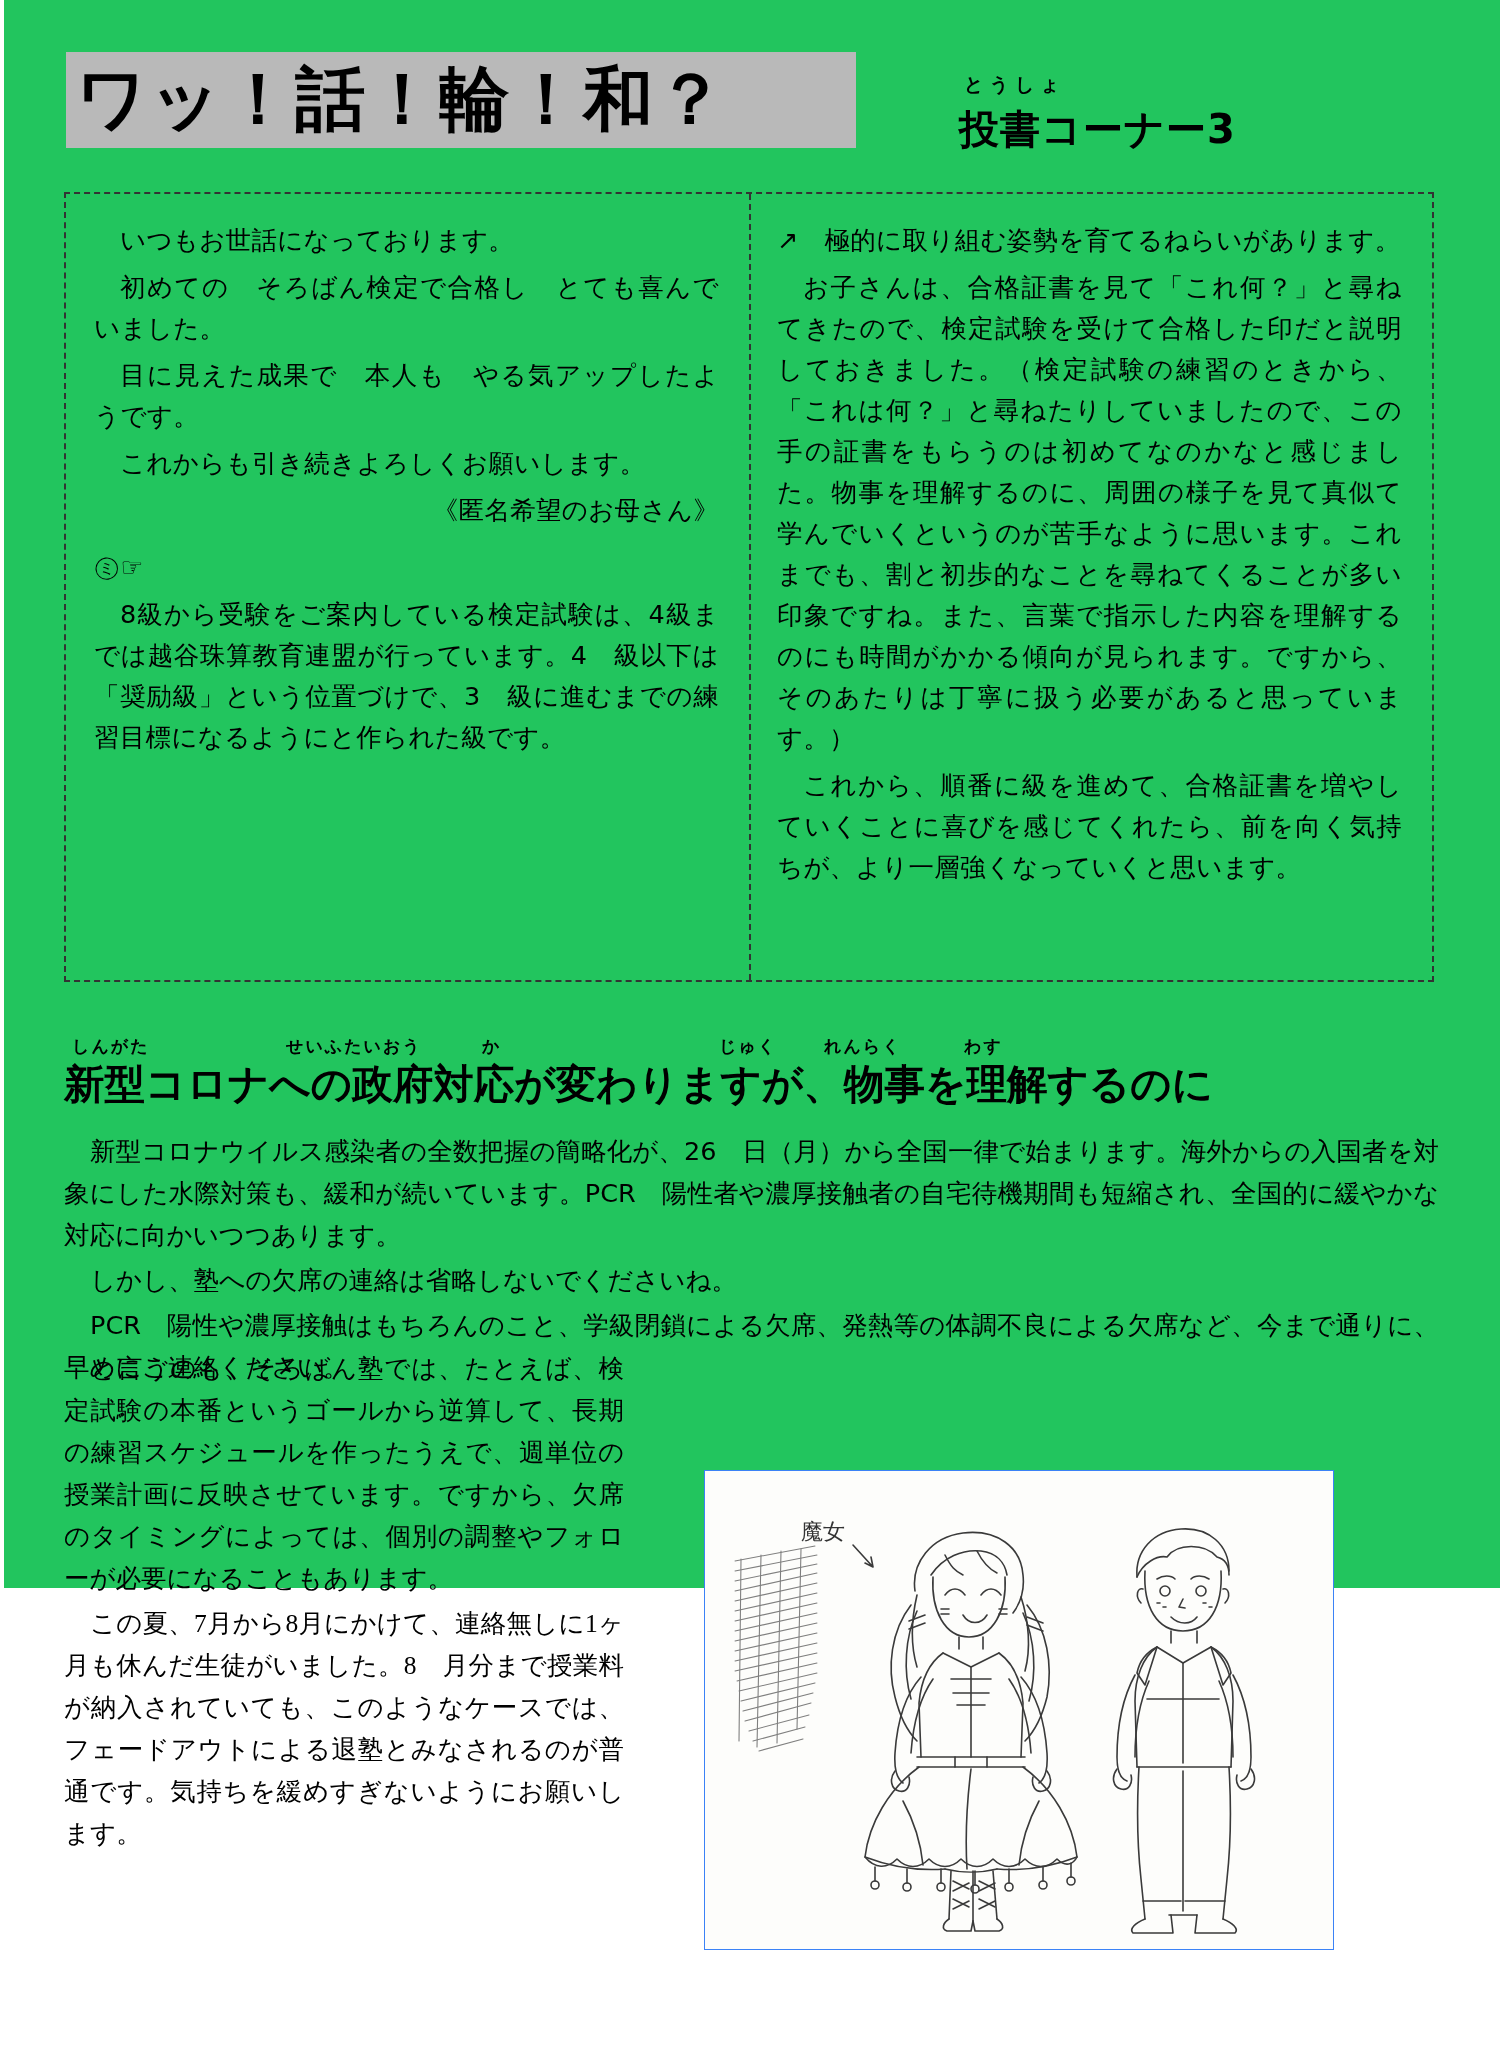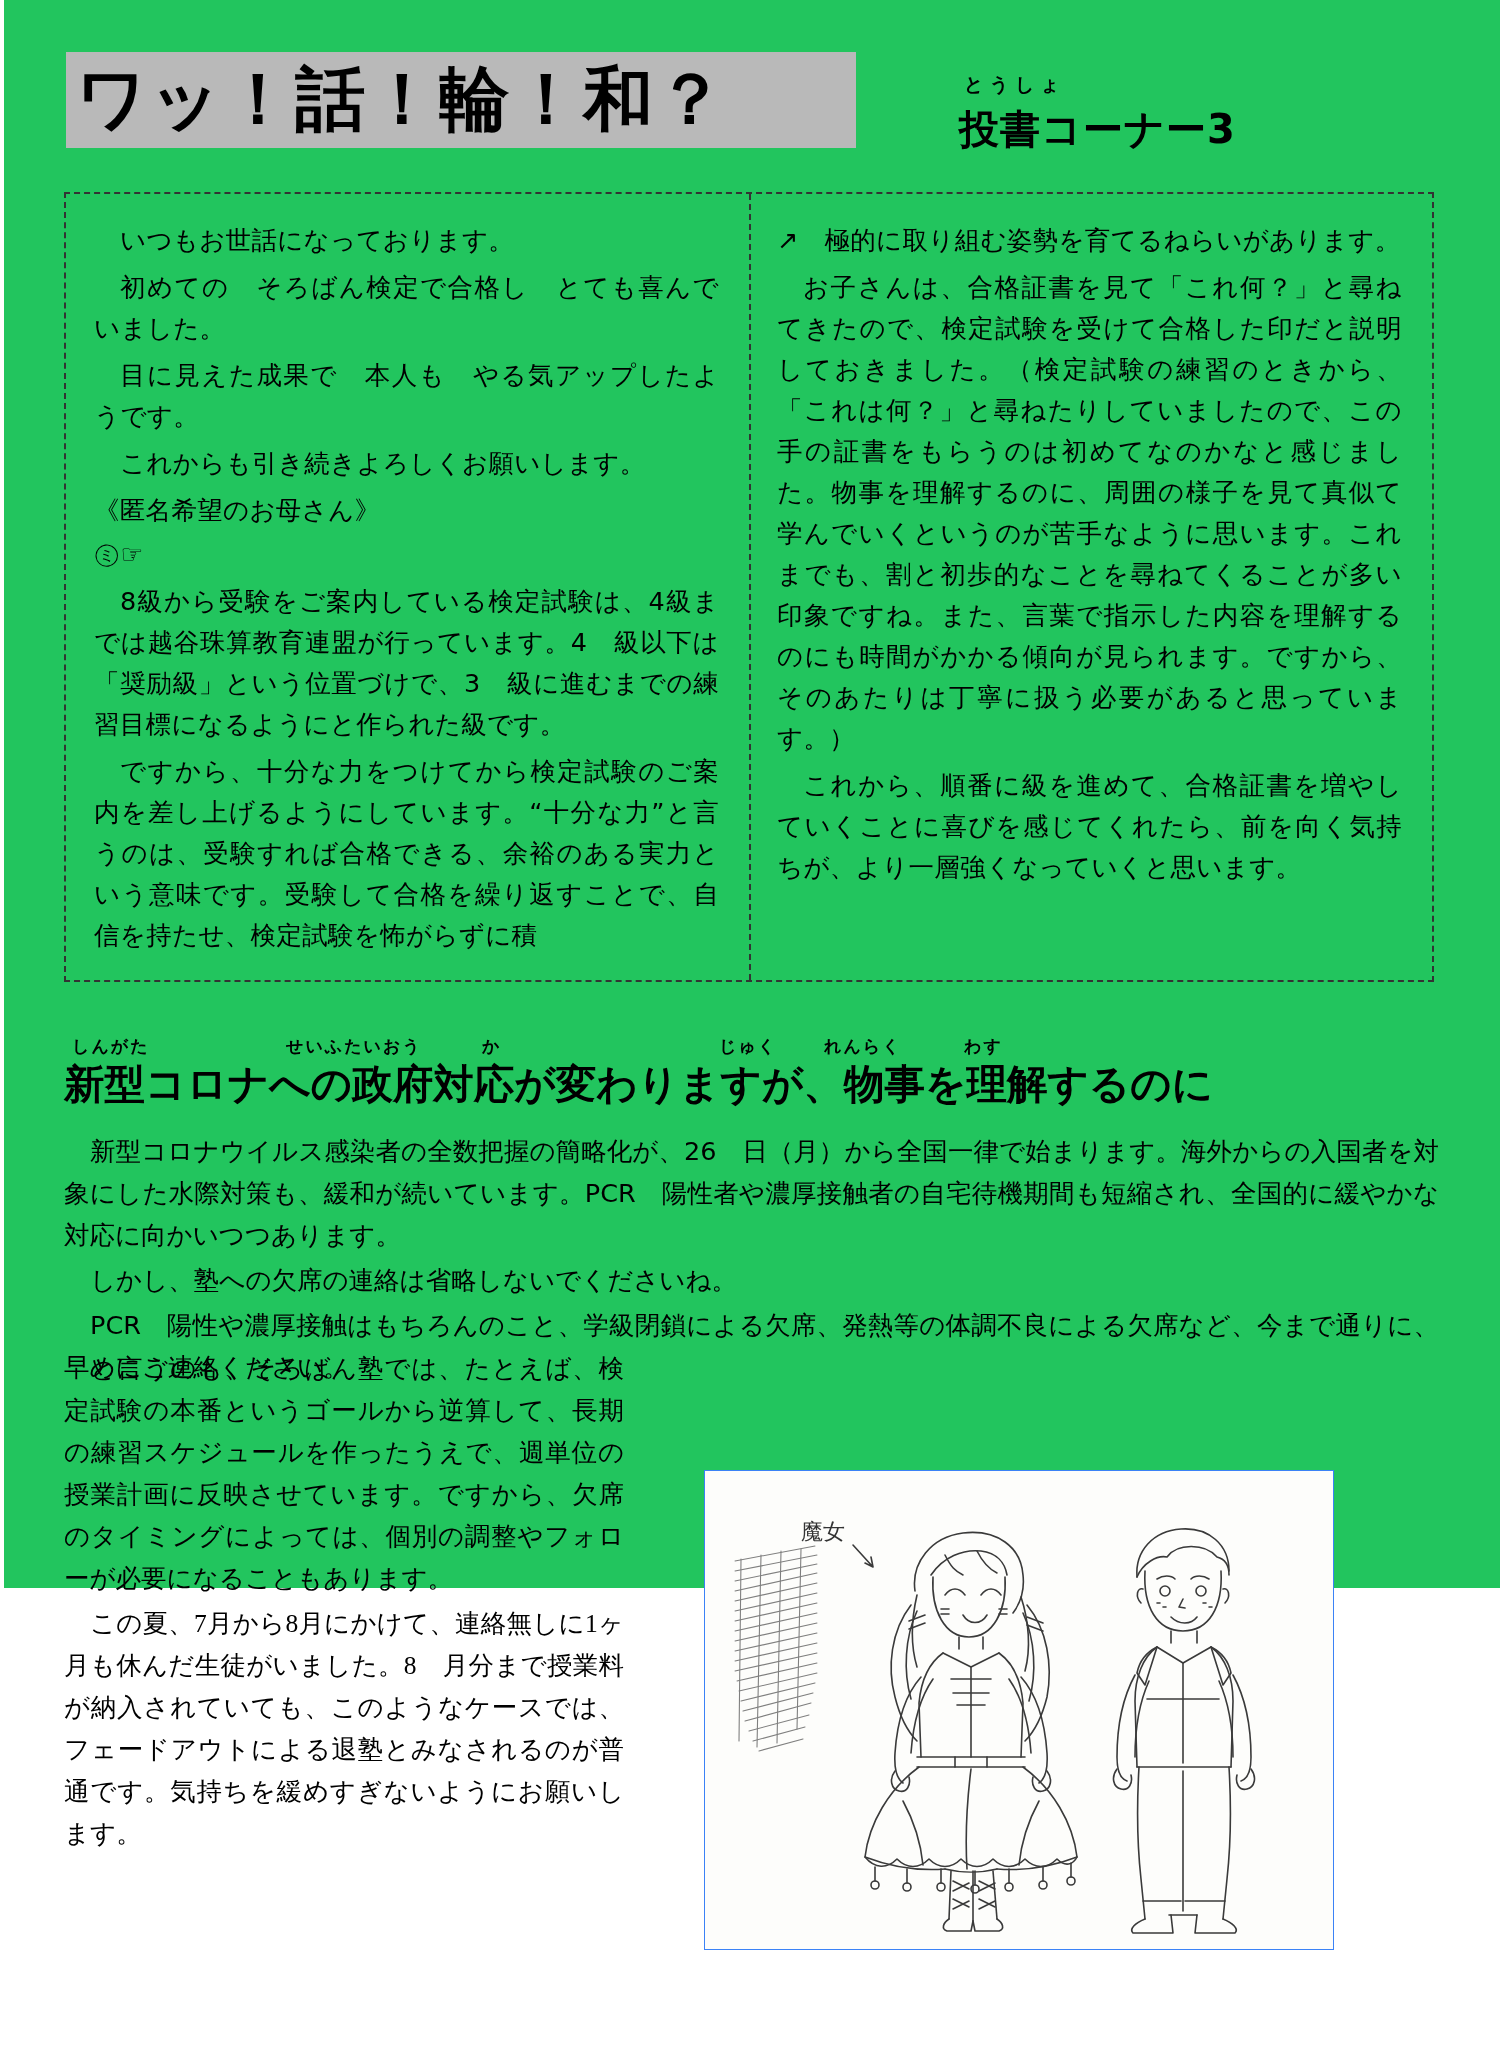--- a/index.html
+++ b/index.html
@@ -98,22 +98,23 @@
     margin: 0 0 6px 0;
     font-family: "DejaVu Sans", sans-serif;
     font-size: 25.5px;
     line-height: 41px;
     letter-spacing: 0.3px;
     text-align: justify;
     text-justify: inter-character;
   }
   .col p.indent { text-indent: 26px; }
   .col p.signature {
+    text-align: right;
     margin-top: 2px;
-    margin-bottom: 3px;
+    margin-bottom: 16px;
   }
   .reply-mark {
     font-family: "DejaVu Sans", sans-serif;
     font-size: 22px;
     margin: 2px 0 0 0;
     letter-spacing: 2px;
   }
 
   
   .sec2 {
@@ -208,21 +209,20 @@
     <div class="letters-divider"></div>
 
     <div class="col left">
       <p class="indent">いつもお世話になっております。</p>
       <p class="indent">初めての　そろばん検定で合格し　とても喜んでいました。</p>
       <p class="indent">目に見えた成果で　本人も　やる気アップしたようです。</p>
       <p class="indent">これからも引き続きよろしくお願いします。</p>
       <p class="signature">《匿名希望のお母さん》</p>
       <p class="reply-mark">㋯☞</p>
       <p class="indent">8級から受験をご案内している検定試験は、4級までは越谷珠算教育連盟が行っています。4　級以下は「奨励級」という位置づけで、3　級に進むまでの練習目標になるようにと作られた級です。</p>
-      <p class="indent">ですから、十分な力をつけてから検定試験のご案内を差し上げるようにしています。“十分な力”と言うのは、受験すれば合格できる、余裕のある実力という意味です。受験して合格を繰り返すことで、自信を持たせ、検定試験を怖がらずに積</p>
     </div>
 
     <div class="col right">
       <p>↗　極的に取り組む姿勢を育てるねらいがあります。</p>
       <p class="indent">お子さんは、合格証書を見て「これ何？」と尋ねてきたので、検定試験を受けて合格した印だと説明しておきました。（検定試験の練習のときから、「これは何？」と尋ねたりしていましたので、この手の証書をもらうのは初めてなのかなと感じました。物事を理解するのに、周囲の様子を見て真似て学んでいくというのが苦手なように思います。これまでも、割と初歩的なことを尋ねてくることが多い印象ですね。また、言葉で指示した内容を理解するのにも時間がかかる傾向が見られます。ですから、そのあたりは丁寧に扱う必要があると思っています。）</p>
       <p class="indent">これから、順番に級を進めて、合格証書を増やしていくことに喜びを感じてくれたら、前を向く気持ちが、より一層強くなっていくと思います。</p>
     </div>
   </div>
 
   <div class="sec2">

